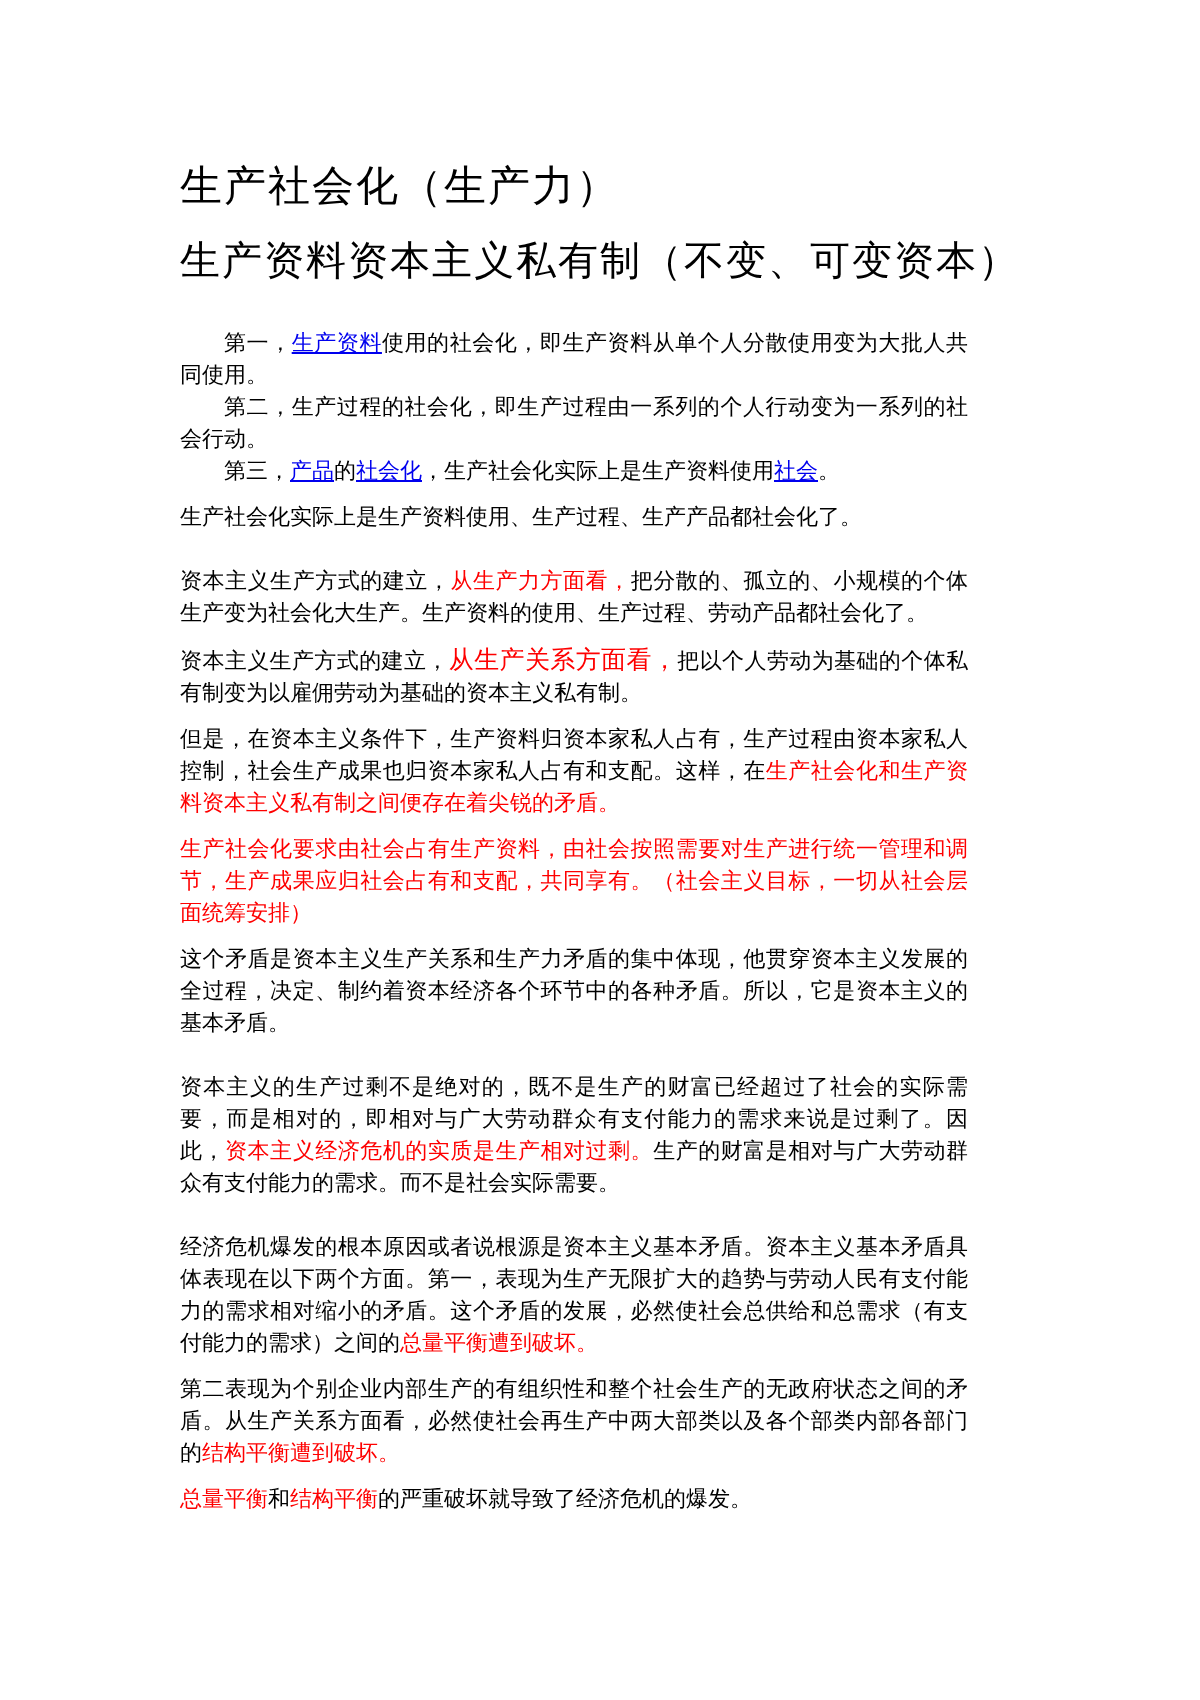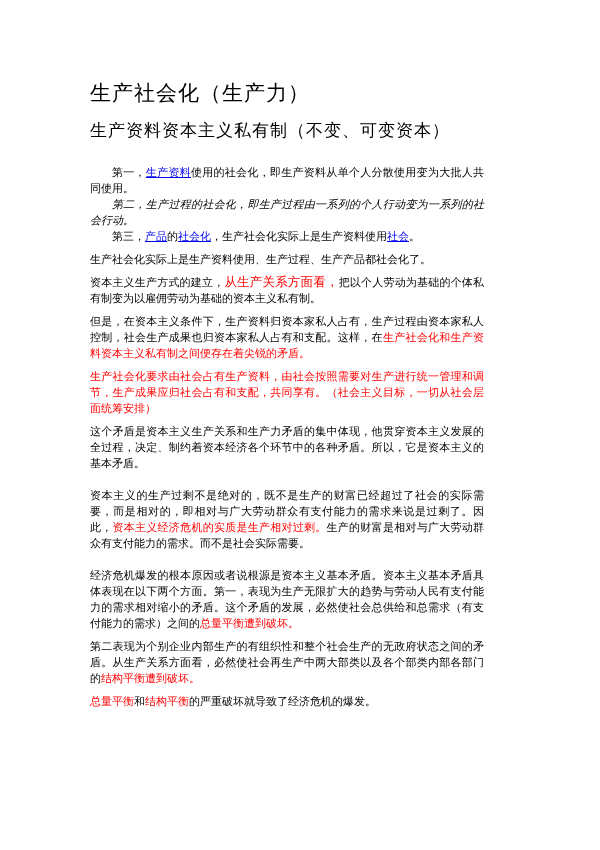--- a/index.html
+++ b/index.html
@@ -15,21 +15,21 @@
     padding: 80px 88px 30px 90px;
     overflow: hidden;
   }
   .doc-title {
     font-weight: 400;
     color: var(--text, #000000);
     margin: 0;
     white-space: nowrap;
   }
   .t1 { font-size: 21px; line-height: 26px; letter-spacing: 1px; margin-bottom: 12px; }
-  .t2 { font-size: 17px; line-height: 26px; letter-spacing: 1px; margin-bottom: 20px; }
+  .t2 { font-size: 20px; line-height: 26px; letter-spacing: 1px; margin-bottom: 20px; }
   .doc-body { }
   .para {
     font-size: 11px;
     line-height: 16px;
     margin: 0 0 7px 0;
     text-align: justify;
     color: var(--text, #000000);
   }
   .para.tight { margin-bottom: 0; }
   .para.gap-large { margin-top: 16px; }
@@ -40,23 +40,24 @@
   .run-em   { font-size: 12.5px; }
 </style>
 </head>
 <body>
 
 <div class="page">
   <h1 class="doc-title t1">生产社会化（生产力）</h1>
   <h1 class="doc-title t2">生产资料资本主义私有制（不变、可变资本）</h1>
   <div class="doc-body">
       <p class="para tight" style="text-indent: 2em;"><span class="run-text">第一，</span><span class="run-link">生产资料</span><span class="run-text">使用的社会化，即生产资料从单个人分散使用变为大批人共同使用。</span></p>
-      <p class="para tight" style="text-indent: 2em; font-style: italic;"><span class="run-text">第二，生产过程的社会化，即生产过程由一系列的个人行动变为一系列的社会行动。</span></p>
+      <p class="para tight" style="text-indent: 2em;"><span class="run-text">第二，生产过程的社会化，即生产过程由一系列的个人行动变为一系列的社会行动。</span></p>
       <p class="para" style="text-indent: 2em;"><span class="run-text">第三，</span><span class="run-link">产品</span><span class="run-text">的</span><span class="run-link">社会化</span><span class="run-text">，生产社会化实际上是生产资料使用</span><span class="run-link">社会</span><span class="run-text">。</span></p>
       <p class="para"><span class="run-text">生产社会化实际上是生产资料使用、生产过程、生产产品都社会化了。</span></p>
+      <p class="para gap-large"><span class="run-text">资本主义生产方式的建立，</span><span class="run-red">从生产力方面看，</span><span class="run-text">把分散的、孤立的、小规模的个体生产变为社会化大生产。生产资料的使用、生产过程、劳动产品都社会化了。</span></p>
       <p class="para"><span class="run-text">资本主义生产方式的建立，</span><span class="run-red run-em">从生产关系方面看，</span><span class="run-text">把以个人劳动为基础的个体私有制变为以雇佣劳动为基础的资本主义私有制。</span></p>
       <p class="para"><span class="run-text">但是，在资本主义条件下，生产资料归资本家私人占有，生产过程由资本家私人控制，社会生产成果也归资本家私人占有和支配。这样，在</span><span class="run-red">生产社会化和生产资料资本主义私有制之间便存在着尖锐的矛盾。</span></p>
       <p class="para"><span class="run-red">生产社会化要求由社会占有生产资料，由社会按照需要对生产进行统一管理和调节，生产成果应归社会占有和支配，共同享有。（社会主义目标，一切从社会层面统筹安排）</span></p>
       <p class="para"><span class="run-text">这个矛盾是资本主义生产关系和生产力矛盾的集中体现，他贯穿资本主义发展的全过程，决定、制约着资本经济各个环节中的各种矛盾。所以，它是资本主义的基本矛盾。</span></p>
       <p class="para gap-large"><span class="run-text">资本主义的生产过剩不是绝对的，既不是生产的财富已经超过了社会的实际需要，而是相对的，即相对与广大劳动群众有支付能力的需求来说是过剩了。因此，</span><span class="run-red">资本主义经济危机的实质是生产相对过剩。</span><span class="run-text">生产的财富是相对与广大劳动群众有支付能力的需求。而不是社会实际需要。</span></p>
       <p class="para gap-large"><span class="run-text">经济危机爆发的根本原因或者说根源是资本主义基本矛盾。资本主义基本矛盾具体表现在以下两个方面。第一，表现为生产无限扩大的趋势与劳动人民有支付能力的需求相对缩小的矛盾。这个矛盾的发展，必然使社会总供给和总需求（有支付能力的需求）之间的</span><span class="run-red">总量平衡遭到破坏。</span></p>
       <p class="para"><span class="run-text">第二表现为个别企业内部生产的有组织性和整个社会生产的无政府状态之间的矛盾。从生产关系方面看，必然使社会再生产中两大部类以及各个部类内部各部门的</span><span class="run-red">结构平衡遭到破坏。</span></p>
       <p class="para gap-small"><span class="run-red">总量平衡</span><span class="run-text">和</span><span class="run-red">结构平衡</span><span class="run-text">的严重破坏就导致了经济危机的爆发。</span></p>
     </div>
 </div>

